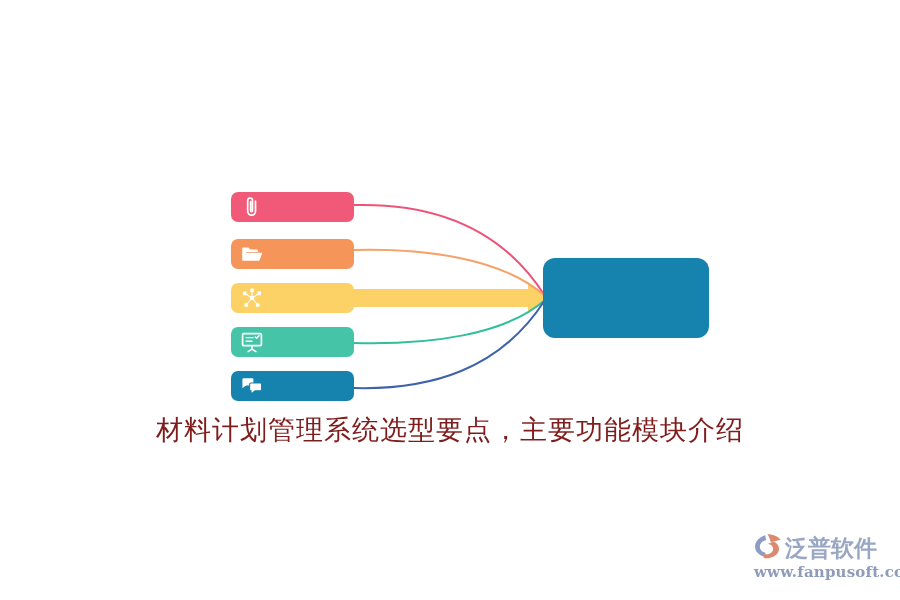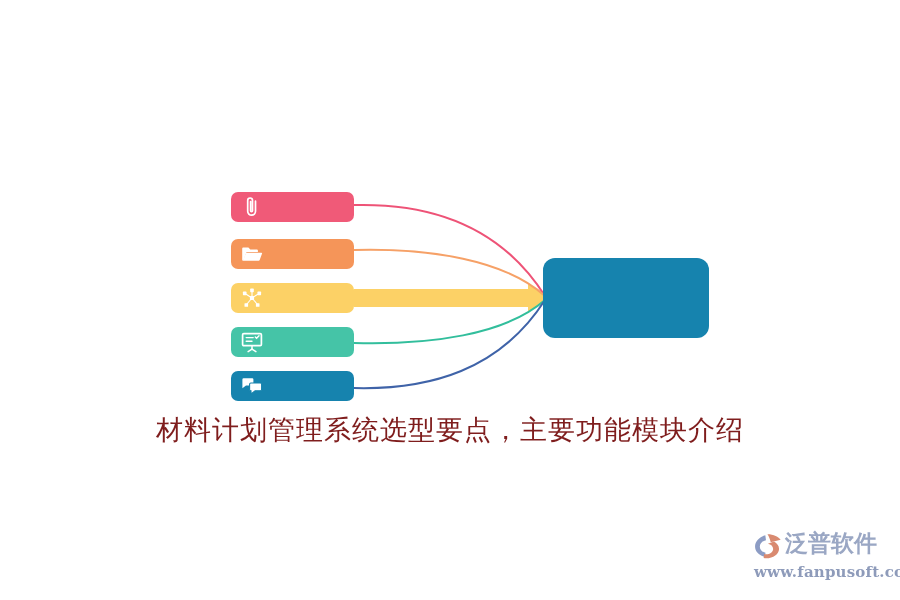--- a/index.html
+++ b/index.html
@@ -85,21 +85,21 @@
     left: 752px;
     top: 532px;
     width: 140px;
     height: 54px;
   }
   .wm-row {
     position: absolute;
     left: 0;
     top: 0;
     display: flex;
-    align-items: flex-start;
+    align-items: flex-end;
   }
   .wm-mark {
     width: 30px;
     height: 28px;
     margin-right: 3px;
   }
   .wm-text {
     font-family: "DejaVu Sans", "Liberation Sans", sans-serif;
     font-size: 23px;
     font-weight: bold;

